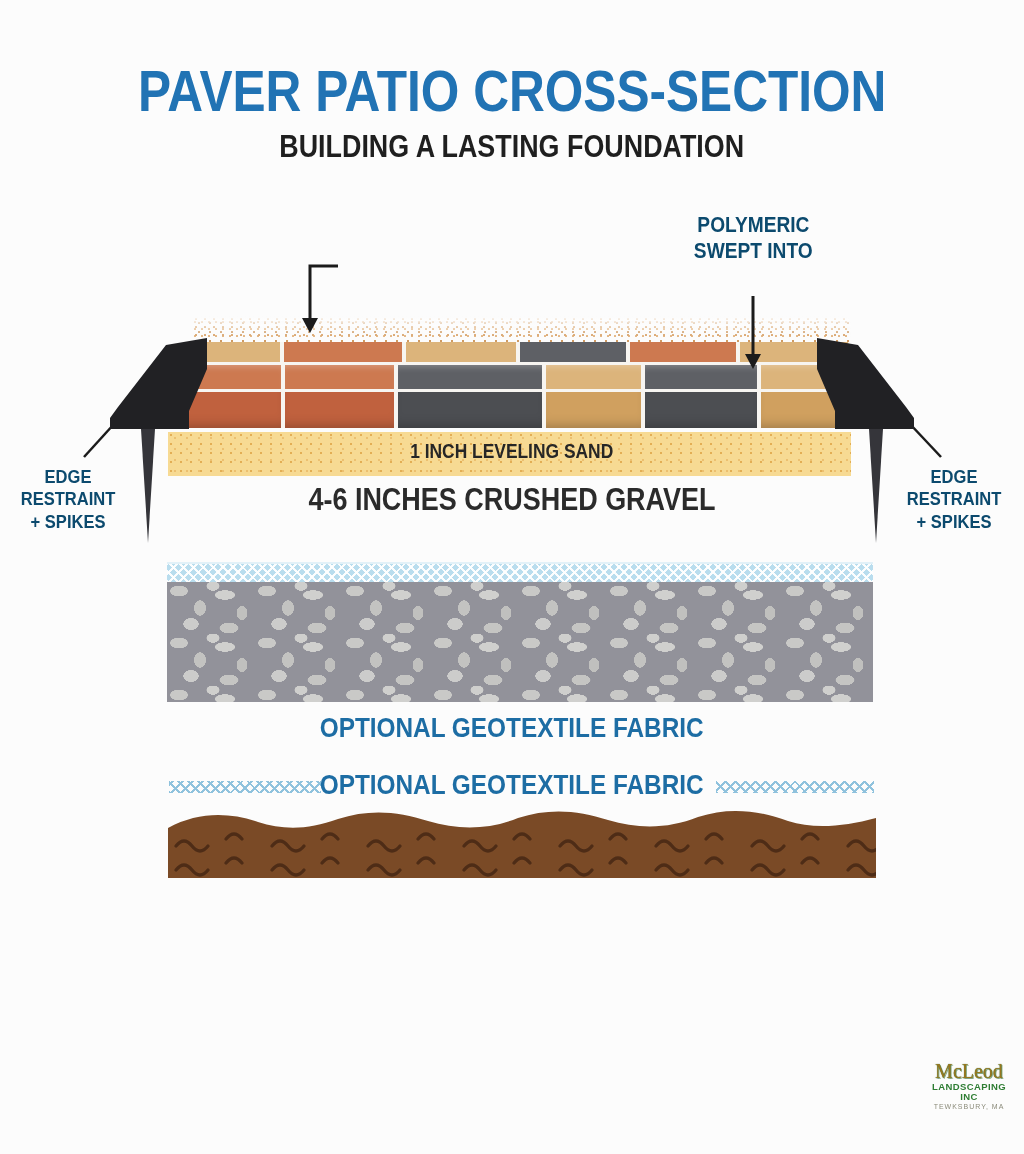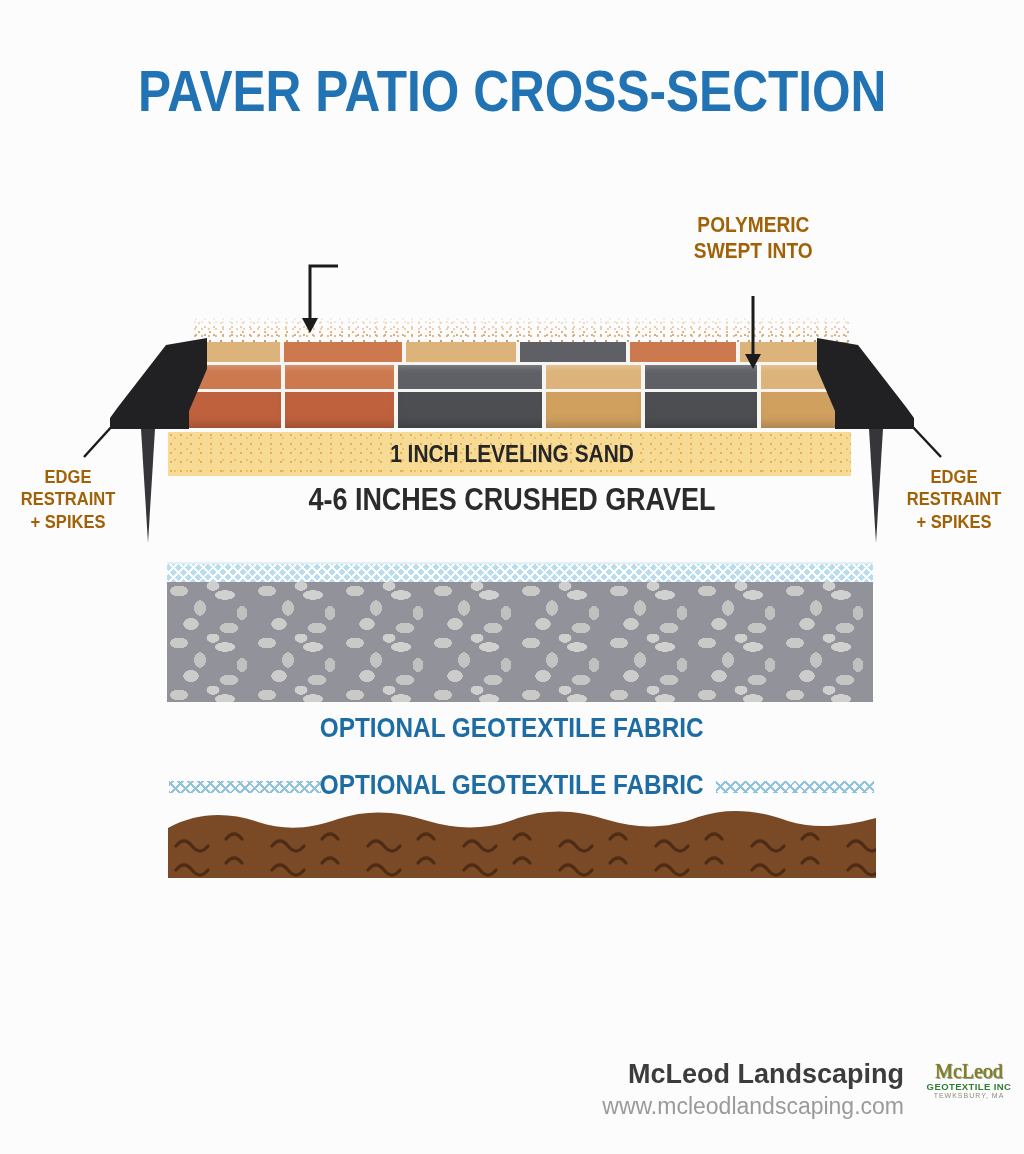--- a/index.html
+++ b/index.html
@@ -6,21 +6,21 @@
   .canvas{position:relative;width:1024px;height:1154px;background:#fcfcfc;overflow:hidden;
           font-family:"Liberation Sans",sans-serif;}
   .abs{position:absolute;}
   .cond{display:inline-block;transform:scaleX(.87);transform-origin:center;}
   .center-line{left:0;width:1024px;text-align:center;}
   
   .title{top:58px;font-size:57px;font-weight:bold;letter-spacing:0px;}
   .subtitle{top:128px;font-size:32px;font-weight:bold;color:#1f1f1f;}
   .subtitle .cond{transform:scaleX(.84);font-weight:600;}
   
-  .lbl{font-weight:bold;color:#a16207;line-height:1.18;}
+  .lbl{font-weight:bold;color:#0c4a6e;line-height:1.18;}
   .lbl-pavers{left:340px;top:250px;font-size:23px;white-space:nowrap;transform-origin:left center;}
   .lbl-polymeric{left:648px;top:212px;width:210px;text-align:center;font-size:22px;}
   .lbl-edge-left{left:0px;top:466px;width:136px;text-align:center;font-size:19px;}
   .lbl-edge-right{left:884px;top:466px;width:140px;text-align:center;font-size:19px;}
   
   .sprinkle{left:193px;top:316px;width:658px;height:32px;z-index:4;
     background-image:
       linear-gradient(rgba(252,252,252,.95), rgba(252,252,252,0) 70%),
       radial-gradient(circle at 3px 3px,#d7a066 1.2px,transparent 1.4px),
       radial-gradient(circle at 6px 7px,#cf9a62 1.1px,transparent 1.3px),
@@ -36,21 +36,21 @@
   .paver-row .pv{height:100%;}
   .paver-row .pv + .pv{border-left:4px solid #f7f5f1;}
   .row-mid .pv{box-shadow:inset 0 6px 6px -4px rgba(255,255,255,.25);}
   .row-front .pv{box-shadow:inset 0 -10px 12px -8px rgba(0,0,0,.25);}
   
   .sand{left:168px;top:432px;width:683px;height:44px;z-index:3;
     background-image:
       radial-gradient(circle at 3px 3px,#e3ae55 1.1px,transparent 1.3px),
       radial-gradient(circle at 7px 6px,#ecc071 1px,transparent 1.2px);
     background-size:10px 9px,12px 11px;}
-  .sand-label{left:0;top:440px;width:1024px;text-align:center;font-size:24px;font-weight:bold;color:#262626;z-index:6;}
+  .sand-label{left:0;top:440px;width:1024px;text-align:center;font-size:20px;font-weight:bold;color:#262626;z-index:6;}
   
   .gravel-label{top:484px;font-size:31px;font-weight:bold;color:#2b2b2b;line-height:1.05;z-index:6;text-align:center;}
   .geo1{top:712px;font-size:28px;font-weight:bold;z-index:6;}
   .geo2{top:769px;font-size:28px;font-weight:bold;z-index:6;}
   .soil-label{top:884px;font-size:32px;font-weight:bold;color:#262626;z-index:6;}
   
   .gravel-wrap{left:167px;top:562px;width:706px;height:138px;z-index:3;}
   .fabric-strip{width:100%;height:18px;border-top:2px solid #e2f1f8;
     background-image:
       repeating-linear-gradient(45deg,rgba(255,255,255,.95) 0 2px,transparent 2px 7px),
@@ -84,20 +84,23 @@
   .logo-line2{font-size:9.5px;font-weight:bold;color:#2e7d33;letter-spacing:.4px;}
   .logo-line3{font-size:7px;color:#8b8b7a;letter-spacing:1px;}
 </style>
 </head>
 <body>
 
 <div class="canvas">
 
   <div class="abs center-line title" style="color: rgb(33, 115, 180);">
     <span class="cond">PAVER PATIO CROSS-SECTION</span>
+  </div>
+  <div class="abs center-line subtitle">
+    <span class="cond">BUILDING A LASTING FOUNDATION</span>
   </div>
 
   <div class="abs lbl lbl-polymeric">
     <div><span class="cond">POLYMERIC</span></div>
     <div><span class="cond">SWEPT INTO</span></div>
   </div>
   <div class="abs lbl lbl-edge-left">
     <div><span class="cond">EDGE RESTRAINT</span></div>
     <div><span class="cond">+ SPIKES</span></div>
   </div>
@@ -184,23 +187,19 @@
     <line x1="84" y1="457" x2="114" y2="424" stroke="#1b1b1b" stroke-width="2.5"></line>
     <line x1="910" y1="424" x2="941" y2="457" stroke="#1b1b1b" stroke-width="2.5"></line>
 
     <polygon points="207,338 166,345 118,407 110,418 110,429 189,429 189,411 207,369" fill="#212124"></polygon>
     <polygon points="141,429 155,429 148,543" fill="#35353a"></polygon>
 
     <polygon points="817,338 858,345 906,407 914,418 914,429 835,429 835,411 817,369" fill="#212124"></polygon>
     <polygon points="869,429 883,429 876,543" fill="#35353a"></polygon>
   </svg>
 
-  <div class="abs footer-text">
-    <div class="footer-company">McLeod Landscaping</div>
-    <div class="footer-site">www.mcleodlandscaping.com</div>
-  </div>
   <div class="abs logo">
     <div class="logo-name">McLeod</div>
-    <div class="logo-line2">GEOTEXTILE INC</div>
+    <div class="logo-line2">LANDSCAPING INC</div>
     <div class="logo-line3">TEWKSBURY, MA</div>
   </div>
 
 </div>
 
 </body></html>

